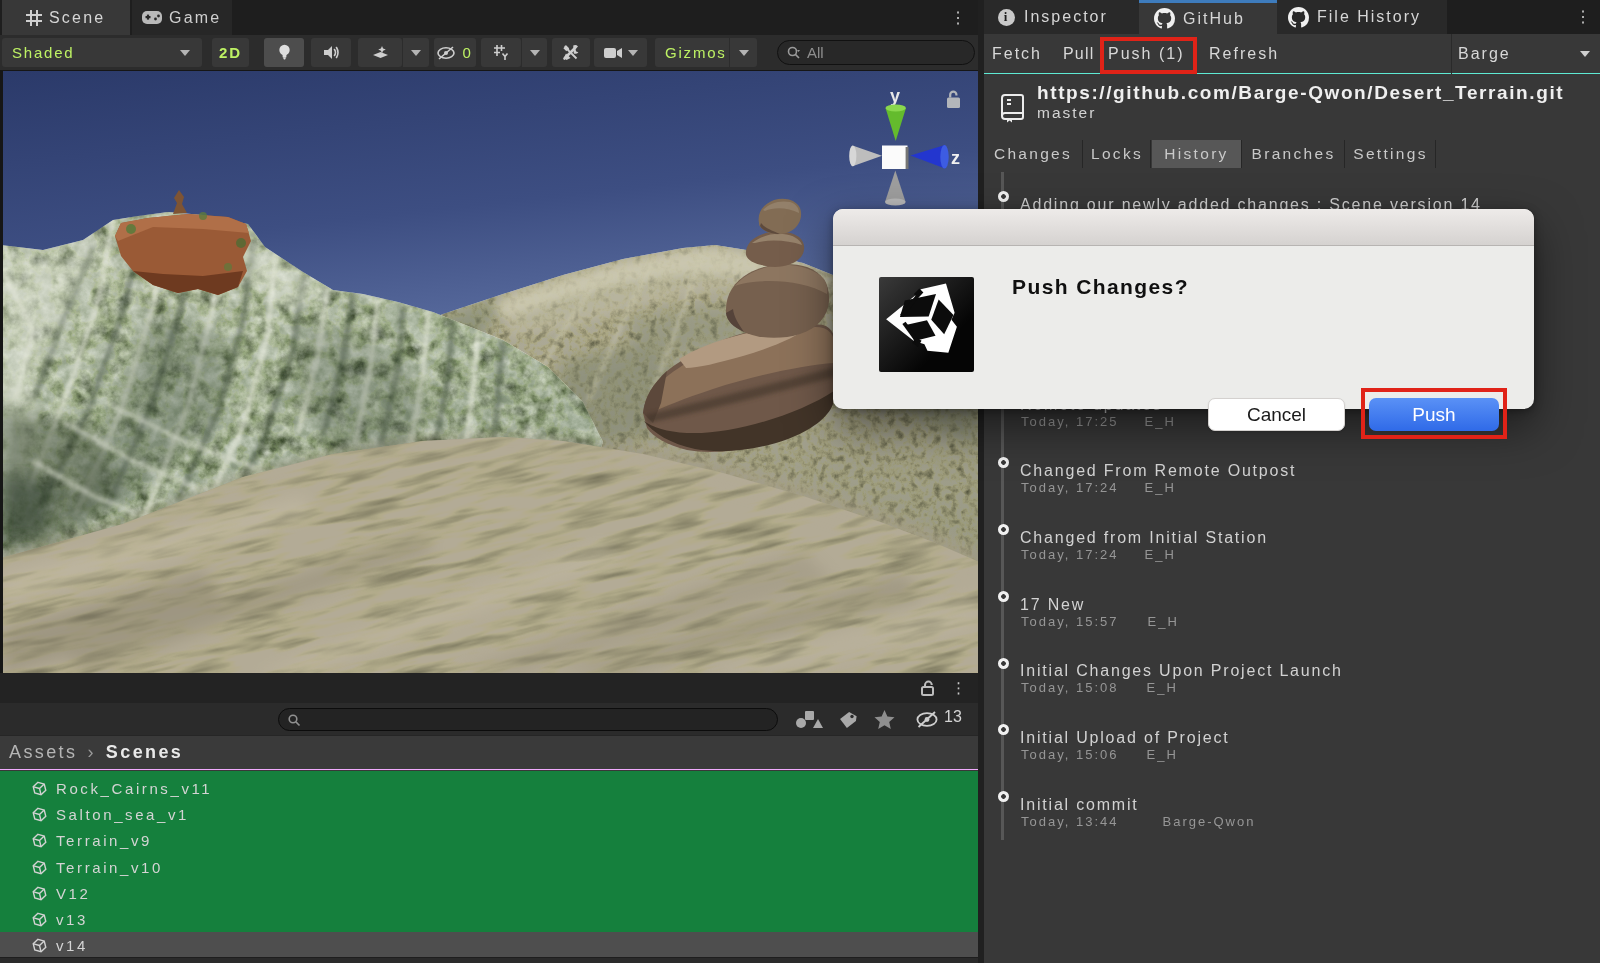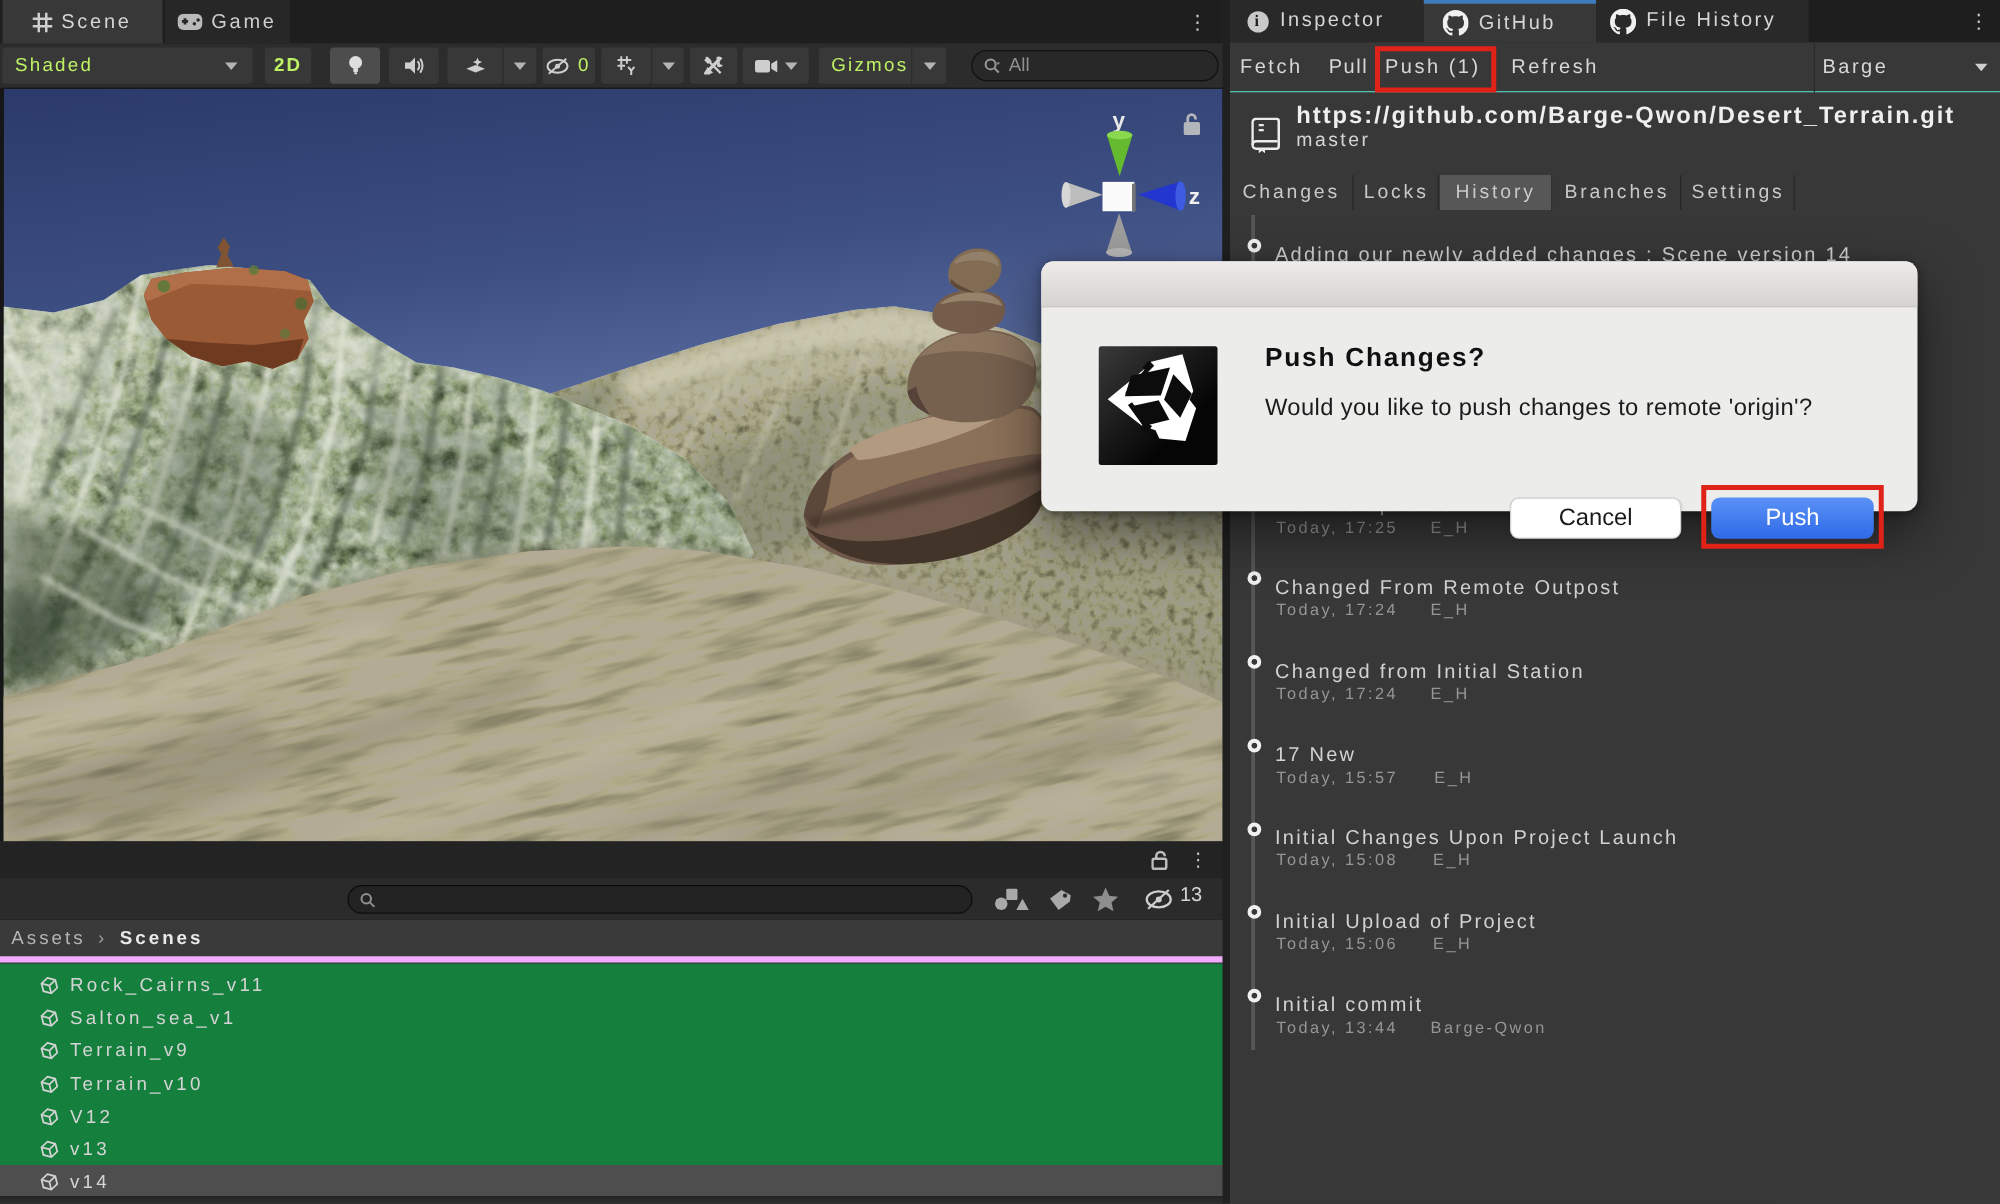--- a/index.html
+++ b/index.html
@@ -24,22 +24,22 @@
 
 
 #scene { left:0; top:70px; width:980px; height:603px; background:#161616; padding-left:3px; padding-top:1px; }
 
 
 #projhdr { left:0; top:673px; width:980px; height:30px; background:#232323; }
 #projsearchrow { left:0; top:703px; width:980px; height:32px; background:#2b2b2b; }
 #projsearch { position:absolute; left:278px; top:5px; width:500px; height:23px; background:#232323;
   border:1px solid #0c0c0c; border-radius:12px; color:#8a8a8a; }
 #breadcrumb { left:0; top:735px; width:980px; height:35px; background:#3a3a3a;
-  border-top:1px solid #262626; border-bottom:5px solid #f0abfc;
-  display:flex; align-items:center; font-size:15px; letter-spacing:2.4px; color:#b5b5b5; }
+  border-top:1px solid #262626; border-bottom:1px solid #f0abfc;
+  display:flex; align-items:center; font-size:18px; letter-spacing:2.4px; color:#b5b5b5; }
 #assetlist { left:0; top:771px; width:980px; height:186px; background:#15803d; }
 .arow { position:absolute; left:0; width:980px; height:26px; display:flex; align-items:center;
   color:#d4d4d4; font-size:15px; letter-spacing:2.6px; }
 #bottomstrip { left:0; top:957px; width:980px; height:6px; background:#2a2a2a; border-top:1px solid #1e1e1e; }
 
 
 #rpanel { left:980px; top:0; width:620px; height:963px; background:#383838; }
 #rtabbar { left:980px; top:0; width:620px; height:34px; background:#1e1e1e; }
 .rtab { position:absolute; top:0; height:34px; display:flex; align-items:center;
   color:#d6d6d6; font-size:16px; letter-spacing:2px; background:#292929; }
@@ -500,21 +500,21 @@
     <div class="commit-meta" style="left:1021px;top:480px">Today, 17:24<span style="margin-left:26px">E_H</span></div>
     <div class="commit-title" style="left:1020px;top:529px">Changed from Initial Station</div>
     <div class="commit-meta" style="left:1021px;top:547px">Today, 17:24<span style="margin-left:26px">E_H</span></div>
     <div class="commit-title" style="left:1020px;top:596px">17 New</div>
     <div class="commit-meta" style="left:1021px;top:614px">Today, 15:57<span style="margin-left:29px">E_H</span></div>
     <div class="commit-title" style="left:1020px;top:662px">Initial Changes Upon Project Launch</div>
     <div class="commit-meta" style="left:1021px;top:680px">Today, 15:08<span style="margin-left:28px">E_H</span></div>
     <div class="commit-title" style="left:1020px;top:729px">Initial Upload of Project</div>
     <div class="commit-meta" style="left:1021px;top:747px">Today, 15:06<span style="margin-left:28px">E_H</span></div>
     <div class="commit-title" style="left:1020px;top:796px">Initial commit</div>
-    <div class="commit-meta" style="left:1021px;top:814px">Today, 13:44<span style="margin-left:26px">Barge-Qwon</span></div>
+    <div class="commit-meta" style="left:1021px;top:814px">Today, 13:44<span style="margin-left:44px">Barge-Qwon</span></div>
   </div>
 
   <div class="abs" style="left:978px;top:0;width:6px;height:963px;background:#202020"></div>
 
   <div class="abs" id="modal">
     <div id="modal-titlebar"></div>
     <div style="position:absolute;left:46px;top:68px;width:95px;height:95px;border-radius:2px;background:linear-gradient(135deg,#3a3a3a,#050505 70%)">
       <svg style="position:absolute;left:0;top:0" width="95" height="95" viewBox="0 0 100 100">
         <path fill="#fff" d="M44,13 L70.5,6.8 L79.6,37.6 L76.3,44.9 L82,52.3 L73,79.8 L51,77.6 L47.8,70.8 L36.4,67 L7.5,44.6 L37.8,19.8 Z"></path>
         <g fill="#0c0c0c">
@@ -522,21 +522,20 @@
           <path d="M62.8,23.6 L78.4,40 L68.6,60.3 L55,45 Z"></path>
           <path d="M29.3,50.2 L50.5,45.5 L59.5,61.9 L37.3,67.4 Z"></path>
           <path d="M42.5,12 L46.7,16.4 L41,22.3 L36.8,17.9 Z"></path>
           <path d="M39,63.5 L44.8,67.2 L40.8,73.8 L35,69.2 Z"></path>
           <path d="M38.8,19.3 L41.5,21.9 L25.5,42 L22.3,39.4 Z"></path>
           <path d="M24.6,49.5 L28,47.1 L42.3,66.7 L38.7,69 Z"></path>
         </g>
       </svg>
     </div>
     <div style="position:absolute;left:179px;top:66px;color:#101010;font-size:21px;letter-spacing:1.4px;font-weight:bold">Push Changes?</div>
-    <div style="position:absolute;left:179px;top:107px;color:#1c1c1c;font-size:19px;letter-spacing:0.3px">Would you like to push changes to remote 'origin'?</div>
     <div style="position:absolute;left:375px;top:189px;width:137px;height:33px;background:#fff;border:1px solid #d4d1cf;border-radius:7px;box-shadow:0 1px 2px rgba(0,0,0,0.12);display:flex;align-items:center;justify-content:center;color:#1a1a1a;font-size:19px">Cancel</div>
     <div style="position:absolute;left:536px;top:189px;width:130px;height:33px;background:linear-gradient(#5a91f6,#2f6ae8);border-radius:7px;display:flex;align-items:center;justify-content:center;color:#fff;font-size:19px">Push</div>
   </div>
 
   <div class="redbox" style="left:1100px;top:37px;width:97px;height:37px"></div>
   <div class="redbox" style="left:1361px;top:388px;width:146px;height:51px"></div>
 
 </div>
 
 </body></html>

